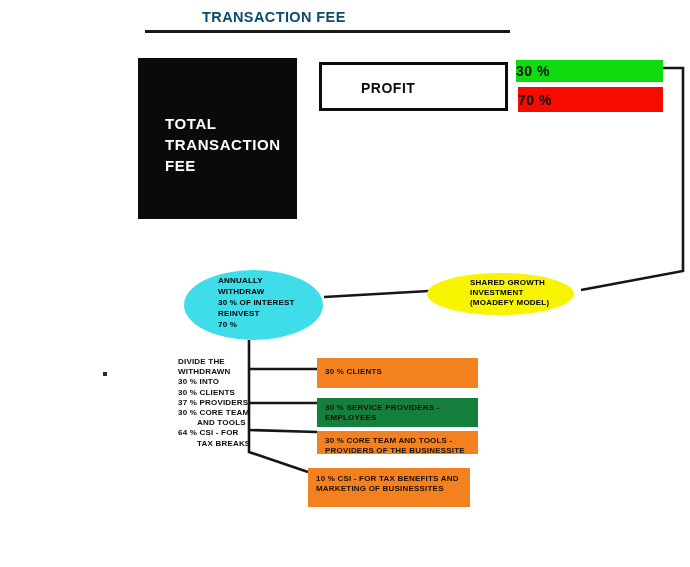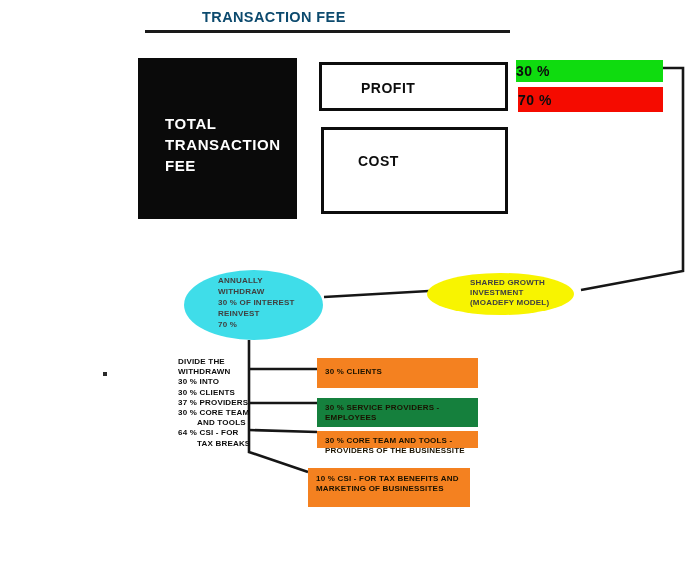--- a/index.html
+++ b/index.html
@@ -43,21 +43,21 @@
   
   .bar{
     box-sizing:border-box;color:#0c0c0c;font-weight:800;font-size:14px;
     display:flex;align-items:center;
     padding-right:55px;letter-spacing:0.5px;
   }
   .bar-green{left:516px;top:60px;width:147px;height:22px;background:#0fdc0f;}
   .bar-red{left:518px;top:87px;width:145px;height:25px;background:#f50b00;}
 
   
-  .ellipse{border-radius:50%;box-sizing:border-box;color:#404040;}
+  .ellipse{border-radius:50%;box-sizing:border-box;color:#000000;}
   .ellipse-cyan{
     left:184px;top:270px;width:139px;height:70px;background:#3fdde9;
   }
   .ellipse-cyan .etext{position:absolute;left:34px;top:5px;font-size:8px;font-weight:800;line-height:11px;letter-spacing:0.2px;}
   .ellipse-yellow{
     left:427px;top:273px;width:147px;height:42px;background:#f8f400;
   }
   .ellipse-yellow .etext{position:absolute;left:43px;top:5px;font-size:8px;font-weight:800;line-height:10px;letter-spacing:0.2px;}
 
   
@@ -69,21 +69,21 @@
   .divide-note .indent{padding-left:19px;}
 
   
   .alloc{
     box-sizing:border-box;background:#f48120;color:#1a1200;
     font-size:8px;font-weight:800;line-height:10px;letter-spacing:0.2px;
     padding:6px 6px 0 8px;
   }
   .alloc-1{left:317px;top:358px;width:161px;height:30px;padding-top:9px;}
   .alloc-2{left:317px;top:398px;width:161px;height:29px;padding-top:5px;}
-  .alloc-3{left:317px;top:431px;width:161px;height:17px;padding-top:5px;}
+  .alloc-3{left:317px;top:431px;width:161px;height:23px;padding-top:5px;}
   .alloc-4{left:308px;top:468px;width:162px;height:39px;padding-top:6px;}
 
   .tiny-dot{left:103px;top:372px;width:4px;height:4px;background:#2a2a2a;}
 
   svg.wires{left:0;top:0;pointer-events:none;}
 </style>
 </head>
 <body>
 
 <div class="canvas">
@@ -103,23 +103,20 @@
 
   <div class="abs title">TRANSACTION FEE</div>
   <div class="abs title-underline"></div>
 
   <div class="abs total-box">
     <span>TOTAL TRANSACTION FEE</span>
   </div>
 
   <div class="abs outline-box profit-box">
     <span>PROFIT</span>
-  </div>
-  <div class="abs outline-box cost-box">
-    <span>COST</span>
   </div>
 
   <div class="abs bar bar-green" style="background: rgb(15, 220, 15);">
     <span>30 %</span>
   </div>
   <div class="abs bar bar-red" style="background: rgb(245, 11, 0);">
     <span>70 %</span>
   </div>
 
   <div class="abs ellipse ellipse-cyan" style="background: rgb(63, 221, 233);">

